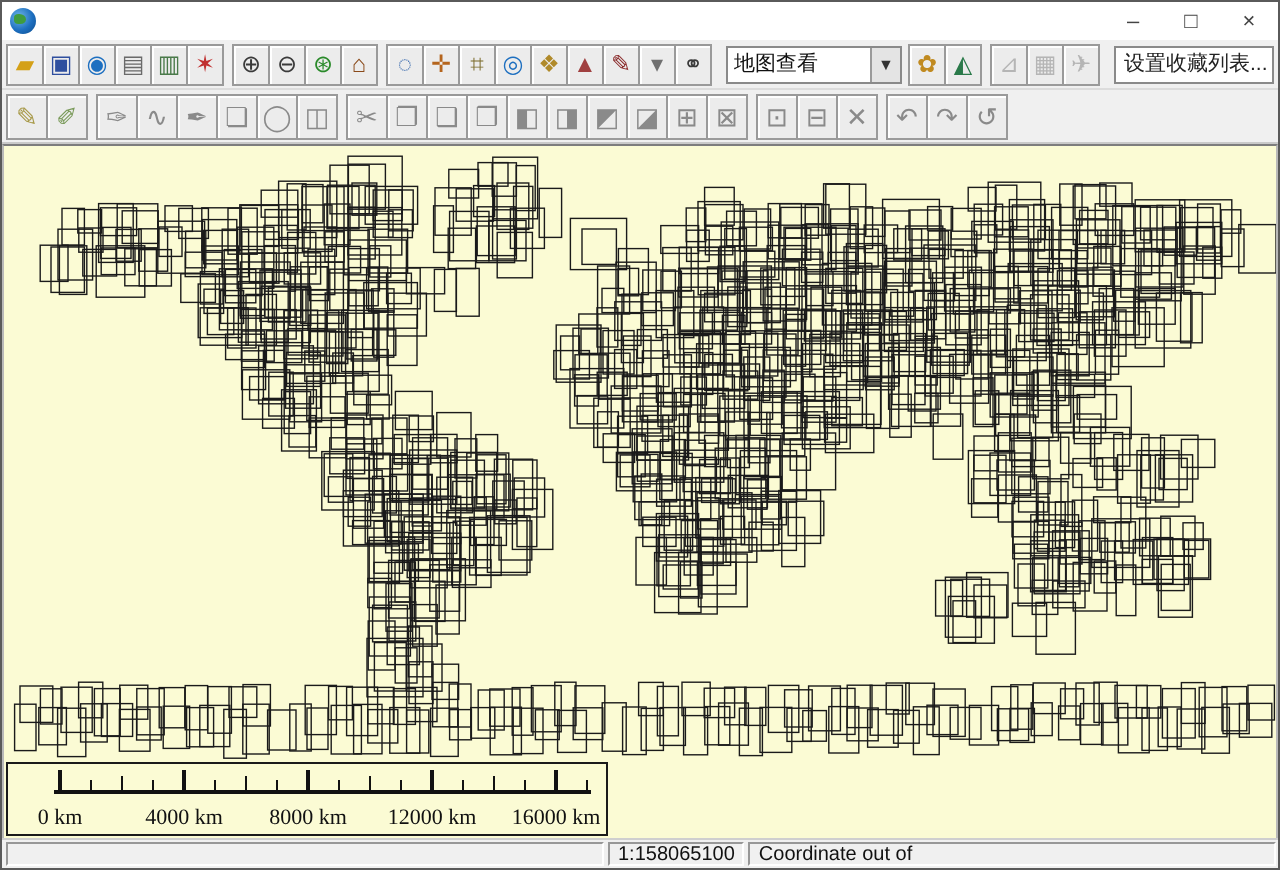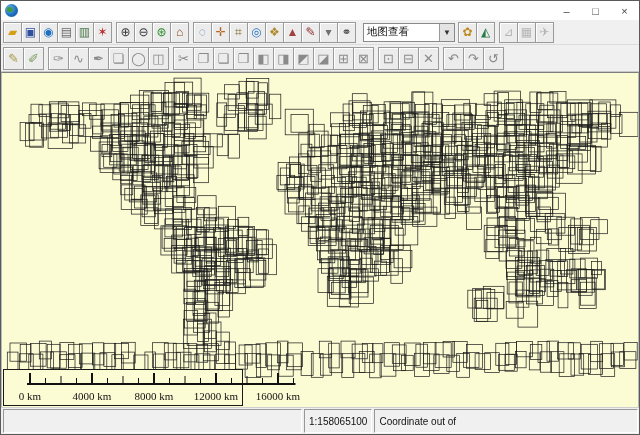--- a/index.html
+++ b/index.html
@@ -28,25 +28,25 @@
   #toolbar2 .tb-btn { width:21px; height:23px; font-size:13px; }
   .tb-btn.disabled { color:#b5b5b5 !important; }
   .combo { height:19px; width:92px; background:#ffffff; border:1px solid #8a8a8a; display:flex; align-items:center; margin:0 3px;gap:17px; }
   .combo .combo-text { flex:1; padding-left:3px; font-size:10.5px; color:#111; white-space:nowrap; overflow:hidden; }
   .combo .combo-arrow { width:15px; height:100%; background:#e4e4e4; border-left:1px solid #9a9a9a; display:flex; align-items:center; justify-content:center; font-size:8px; color:#333; }
   .text-field { height:19px; flex:1; min-width:80px; background:#ffffff; border:1px solid #8a8a8a; display:flex; align-items:center; padding-left:4px; font-size:10.5px; color:#222; margin-left:3px; white-space:nowrap; overflow:hidden; }
 
   
   #map { flex:1 1 auto; position:relative; background:#fbfbd4; border-top:1px solid #7d7d7d; border-left:1px solid #b9b9b9; border-right:1px solid #b9b9b9; overflow:hidden; }
   #map svg { display:block; }
-  #scalebar { position:absolute; left:1px; bottom:1px; width:240px; height:37px; background:#fbfbd4; border:1px solid #1a1a1a; }
+  #scalebar { position:absolute; left:1px; bottom:1px; width:301px; height:37px; background:#fbfbd4; border:1px solid #1a1a1a; }
   #scalebar text { font-family:"Liberation Serif", serif; font-size:11px; fill:#111; }
 
   
-  #statusbar { height:27px; background:#f0f0f0; border-top:1px solid #cfcfcf; display:flex; align-items:stretch; padding:1px 1px 1px 2px; flex:0 0 auto; font-size:10px; color:#111; }
+  #statusbar { height:15px; background:#f0f0f0; border-top:1px solid #cfcfcf; display:flex; align-items:stretch; padding:1px 1px 1px 2px; flex:0 0 auto; font-size:10px; color:#111; }
   .status-cell { border:1px solid; border-color:#979797 #ffffff #ffffff #979797; background:#f0f0f0; display:flex; align-items:center; padding:0 4px; white-space:nowrap; overflow:hidden; margin-right:2px; }
   #status-blank { width:299px; flex:0 0 auto; }
   #status-scale { flex:0 0 auto; }
   #status-coord { flex:0 0 auto; }
   #status-msg { flex:1 1 auto; margin-right:0; }
 </style>
 </head>
 <body>
 
 <div id="window">
@@ -141,20 +141,21 @@
         <div class="tb-btn disabled">
           <span style="color: rgb(181, 181, 181);">⊿</span>
         </div>
         <div class="tb-btn disabled">
           <span style="color: rgb(181, 181, 181);">▦</span>
         </div>
         <div class="tb-btn disabled">
           <span style="color: rgb(181, 181, 181);">✈</span>
         </div>
       </div>
+      <div class="text-field">设置收藏列表...</div>
     </div>
 
   <div id="toolbar2" class="toolbar">
       <div class="tb-group">
         <div class="tb-btn">
           <span style="color: rgb(168, 154, 74);">✎</span>
         </div>
         <div class="tb-btn">
           <span style="color: rgb(122, 154, 90);">✐</span>
         </div>

